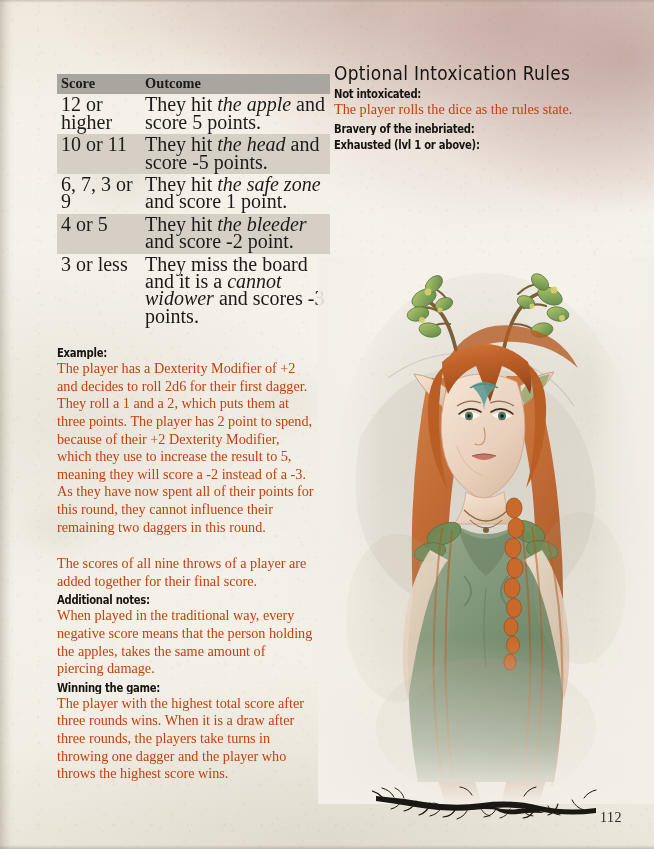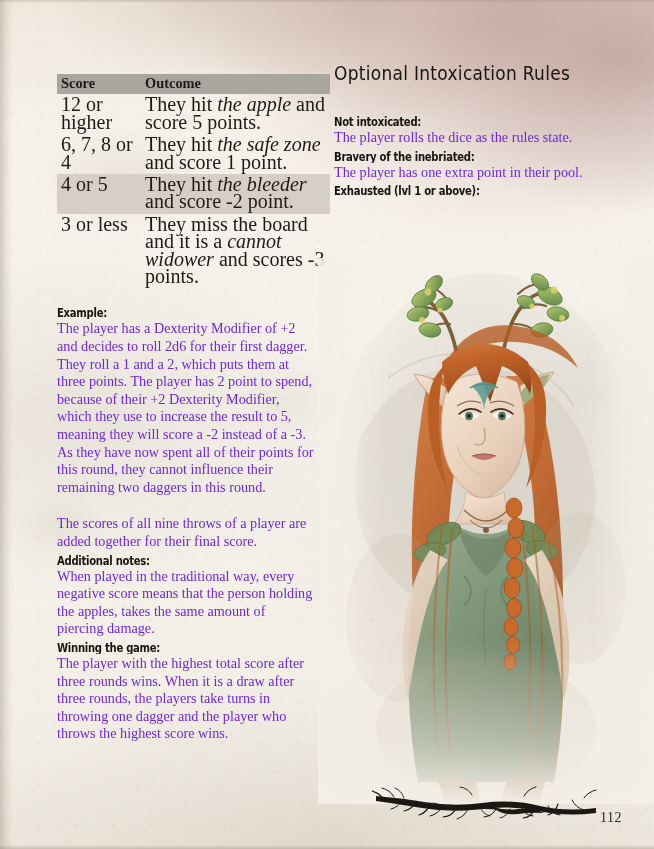--- a/index.html
+++ b/index.html
@@ -102,21 +102,21 @@
     letter-spacing: 0.3px;
     color: #16150f;
     margin: 0;
     transform: scaleY(1.1);
     transform-origin: left bottom;
   }
   .body-p {
     font-family: "Liberation Serif", "DejaVu Serif", serif;
     font-size: 14.2px;
     line-height: 17.6px;
-    color: #6d28d9;
+    color: #c2410c;
     margin: 0;
     text-align: left;
   }
   .body-p em {
     font-style: italic;
     font-weight: bold;
   }
 
   
   .col-left {
@@ -220,22 +220,26 @@
         <tr>
           <th class="col-score">Score</th>
           <th class="col-outcome">Outcome</th>
         </tr>
       </thead>
       <tbody>
         <tr class="plain">
           <td>12 or higher</td>
           <td><span>They hit </span><em>the apple</em><span> and score 5 points.</span></td>
         </tr>
+        <tr class="alt">
+          <td>10 or 11</td>
+          <td><span>They hit </span><em>the head</em><span> and score -5 points.</span></td>
+        </tr>
         <tr class="plain">
-          <td>6, 7, 8 or 4</td>
+          <td>6, 7, 3 or 9</td>
           <td><span>They hit </span><em>the safe zone</em><span> and score 1 point.</span></td>
         </tr>
         <tr class="alt">
           <td>4 or 5</td>
           <td><span>They hit </span><em>the bleeder</em><span> and score -2 point.</span></td>
         </tr>
         <tr class="plain">
           <td>3 or less</td>
           <td><span>They miss the board and it is a </span><em>cannot widower</em><span> and scores -3 points.</span></td>
         </tr>
@@ -260,28 +264,27 @@
     <div class="blk">
       <p class="subhead">Winning the game:</p>
       <p class="body-p">The player with the highest total score after three rounds wins. When it is a draw after three rounds, the players take turns in throwing one dagger and the player who throws the highest score wins.</p>
     </div>
 
   </div>
 
   <div class="col-right">
     <h2 class="sect-title">Optional Intoxication Rules</h2>
 
-    <div style="margin-top:32px">
+    <div style="margin-top:4px">
       <p class="subhead">Not intoxicated:</p>
       <p class="body-p">The player rolls the dice as the rules state.</p>
     </div>
 
     <div class="blk">
       <p class="subhead">Bravery of the inebriated:</p>
-      <p class="body-p">The player has one extra point in their pool.</p>
     </div>
 
     <div class="blk">
       <p class="subhead">Exhausted (lvl 1 or above):</p>
     </div>
   </div>
 
   <div class="illus">
     <svg width="336" height="546" viewBox="0 0 336 546" xmlns="http://www.w3.org/2000/svg">
       <defs>

